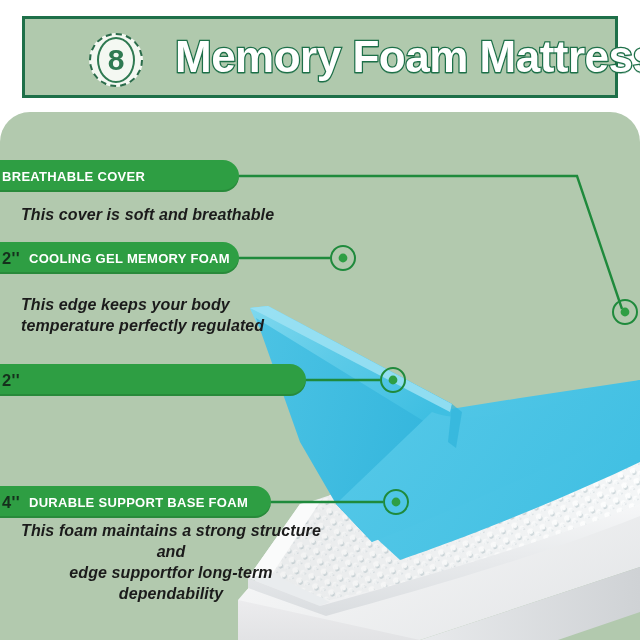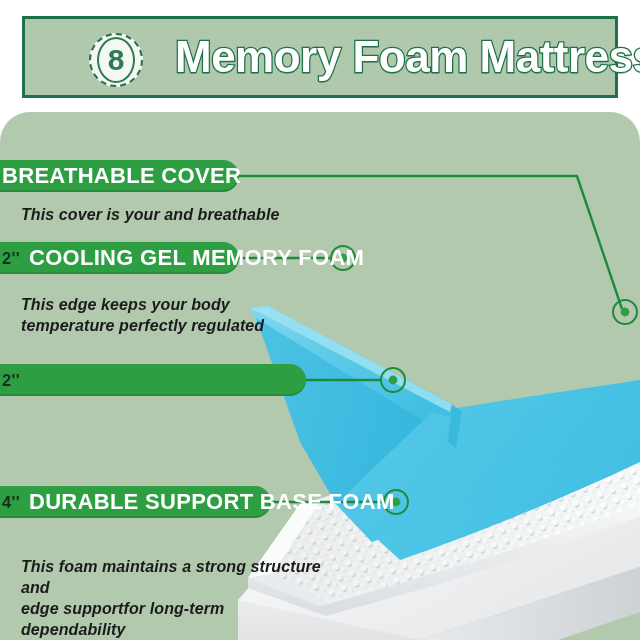--- a/index.html
+++ b/index.html
@@ -54,21 +54,21 @@
     background:#2e9e43;
     border-radius:16px;
     display:flex;align-items:center;
     padding-left:22px;padding-right:18px;
     box-sizing:border-box;
     box-shadow:inset 0 -2px 0 rgba(0,0,0,.12);
     white-space:nowrap;
   }
   .pill-text{
     font-family:"Liberation Sans Narrow","Liberation Sans",sans-serif;
-    font-weight:bold;font-size:22px;color:#ffffff;letter-spacing:.3px;
+    font-weight:bold;font-size:13px;color:#ffffff;letter-spacing:.3px;
   }
   .pill-prefix{
     font-family:"Liberation Sans Narrow","Liberation Sans",sans-serif;
     font-weight:bold;font-size:16.5px;color:#15301c;
     margin-right:9px;letter-spacing:.3px;
   }
 
   
   .desc{
     position:absolute;
@@ -219,34 +219,34 @@
         <g>
           <circle cx="396" cy="390" r="12" fill="none" stroke="#1f8a3c" stroke-width="2"></circle>
           <circle cx="396" cy="390" r="4.4" fill="#2e9e43"></circle>
         </g>
       </g>
     </svg>
 
     <div class="pill" style="left:-20px;top:48px;width:259px;">
       <span class="pill-text">BREATHABLE COVER</span>
     </div>
-    <div class="desc" style="left:21px;top:92px;width:260px;">This cover is your and breathable</div>
+    <div class="desc" style="left:21px;top:92px;width:260px;">This cover is soft and breathable</div>
 
     <div class="pill" style="left:-20px;top:130px;width:259px;">
       <span class="pill-prefix">2''</span>
       <span class="pill-text">COOLING GEL MEMORY FOAM</span>
     </div>
     <div class="desc" style="left:21px;top:182px;width:260px;">This edge keeps your body
 temperature perfectly regulated</div>
 
     <div class="pill" style="left:-20px;top:252px;width:326px;">
       <span class="pill-prefix">2''</span>
     </div>
 
     <div class="pill" style="left:-20px;top:374px;width:291px;">
       <span class="pill-prefix">4''</span>
       <span class="pill-text">DURABLE SUPPORT BASE FOAM</span>
     </div>
-    <div class="desc" style="left:21px;top:444px;width:300px;">This foam maintains a strong structure and
+    <div class="desc" style="left:21px;top:408px;width:300px;text-align:center;">This foam maintains a strong structure and
 edge supportfor long-term dependability</div>
 
   </div>
 </div>
 
 </body></html>

